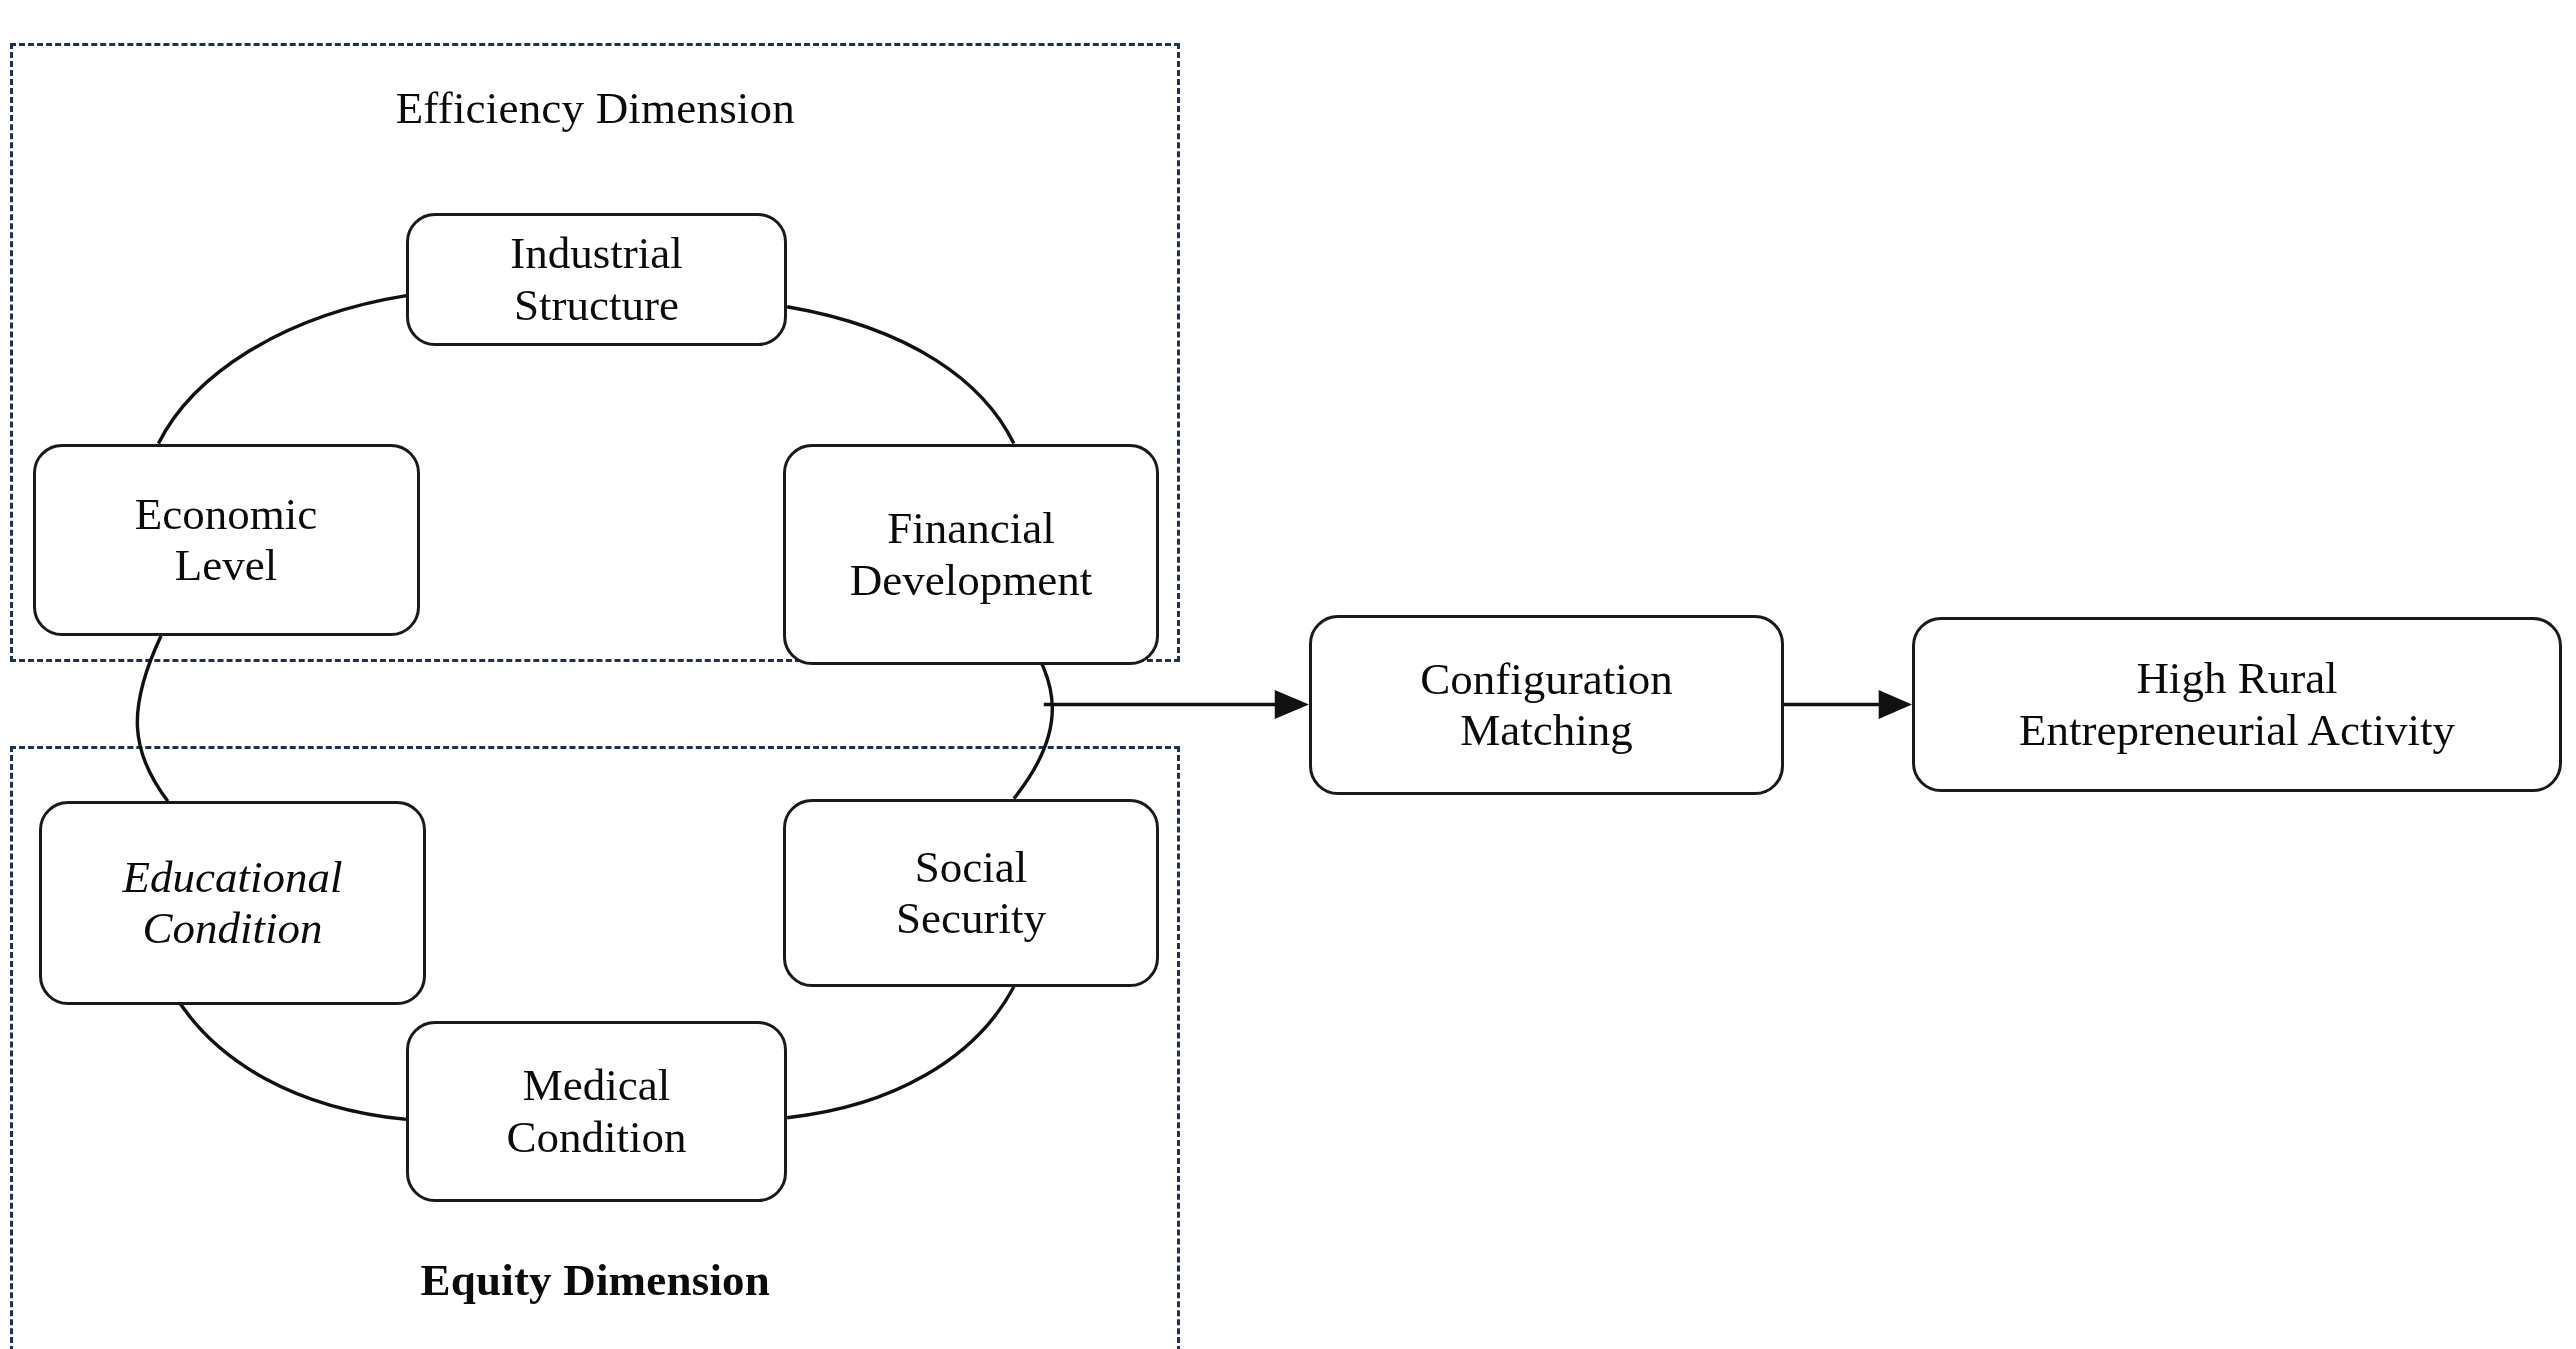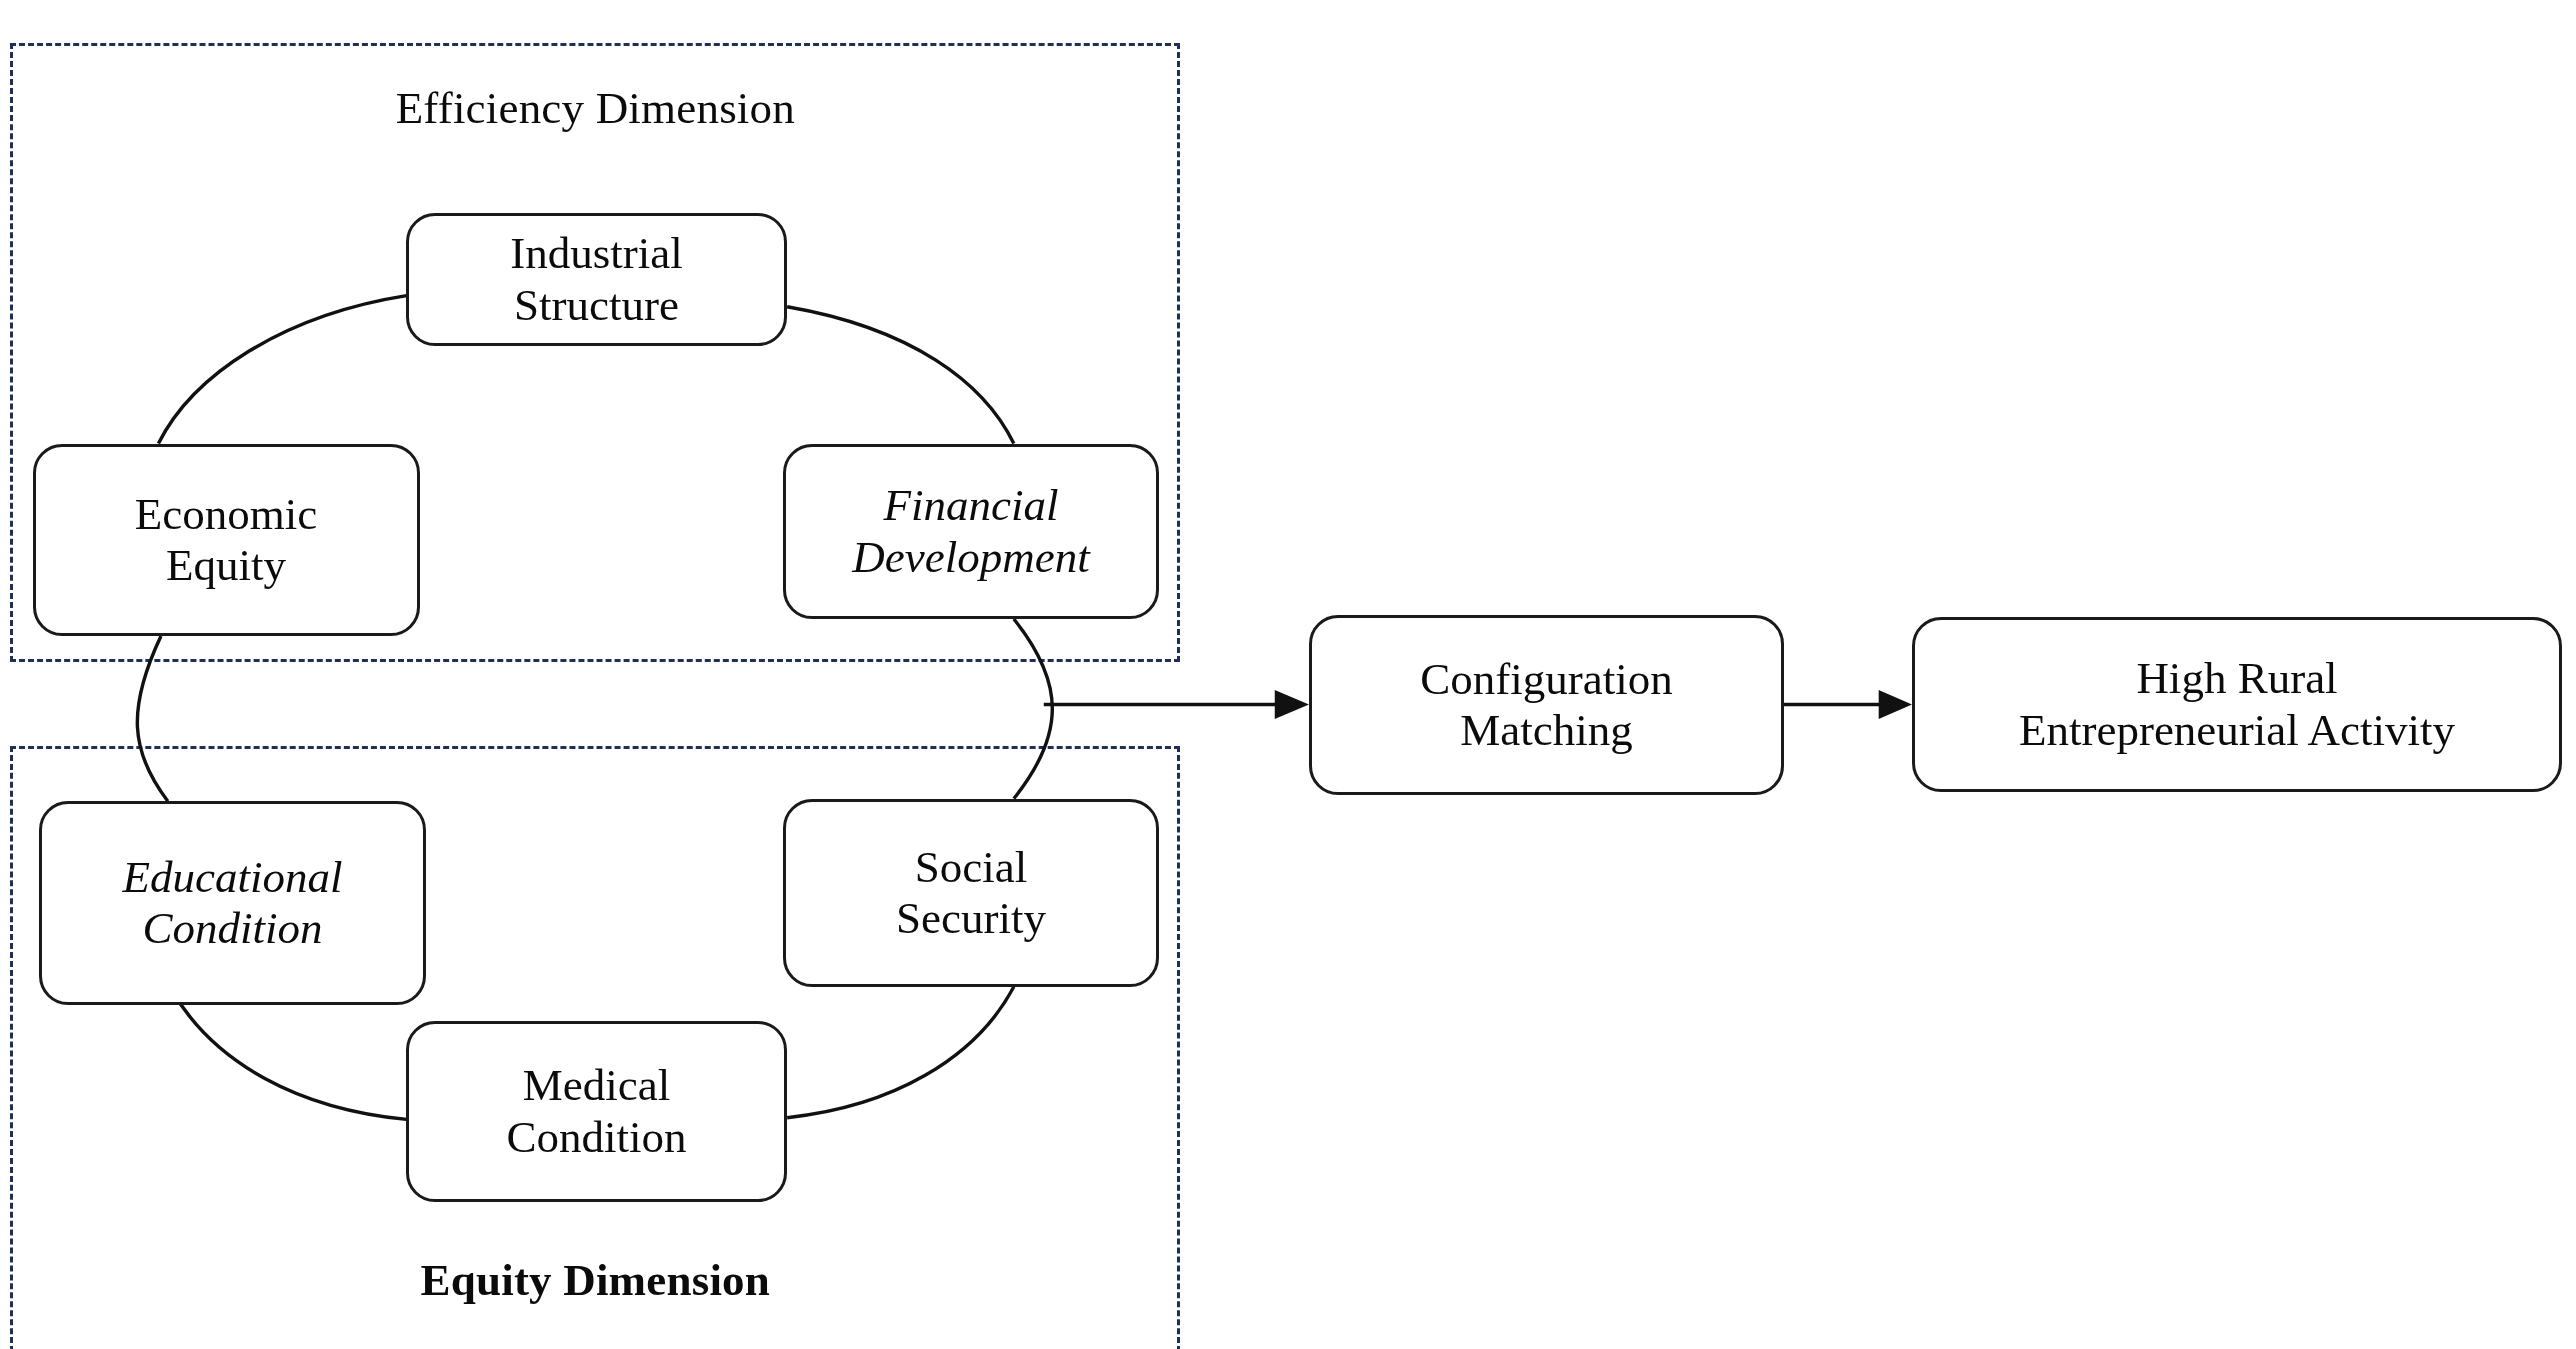--- a/index.html
+++ b/index.html
@@ -92,23 +92,23 @@
     <polygon points="1530,785 1490,768 1490,802" fill="#111111" stroke="none"></polygon>
 
     <line x1="2085" y1="785" x2="2205" y2="785"></line>
     <polygon points="2235,785 2196,768 2196,802" fill="#111111" stroke="none"></polygon>
   </svg>
 
   <div class="node" style="left:406px; top:180px; width:381px; height:133px;">Industrial
 Structure</div>
 
   <div class="node" style="left:32.5px; top:411px; width:387px; height:192px;">Economic
-Equity</div>
+Level</div>
 
-  <div class="node" style="left:783px; top:411px; width:376px; height:175px;font-style:italic;">Financial
+  <div class="node" style="left:783px; top:411px; width:376px; height:221px;">Financial
 Development</div>
 
   <div class="node" style="left:39px; top:768px; width:387px; height:204px;font-style:italic;">Educational
 Condition</div>
 
   <div class="node" style="left:783px; top:766px; width:376px; height:188px;">Social
 Security</div>
 
   <div class="node" style="left:406px; top:988px; width:381px; height:181px;">Medical
 Condition</div>

